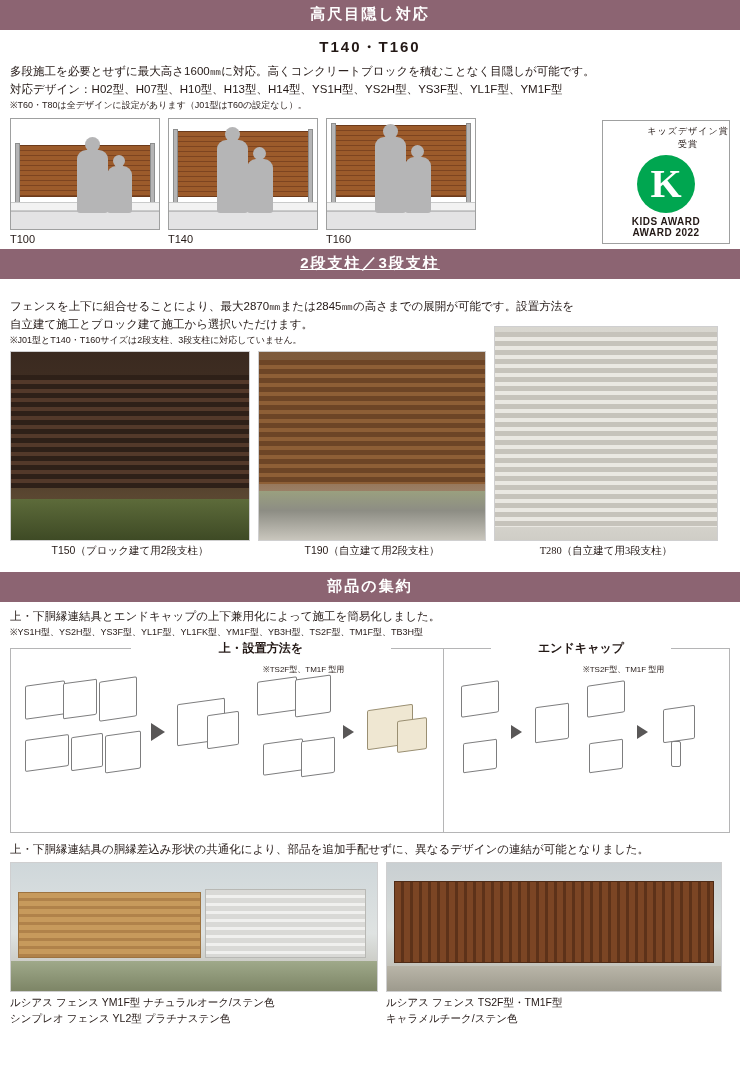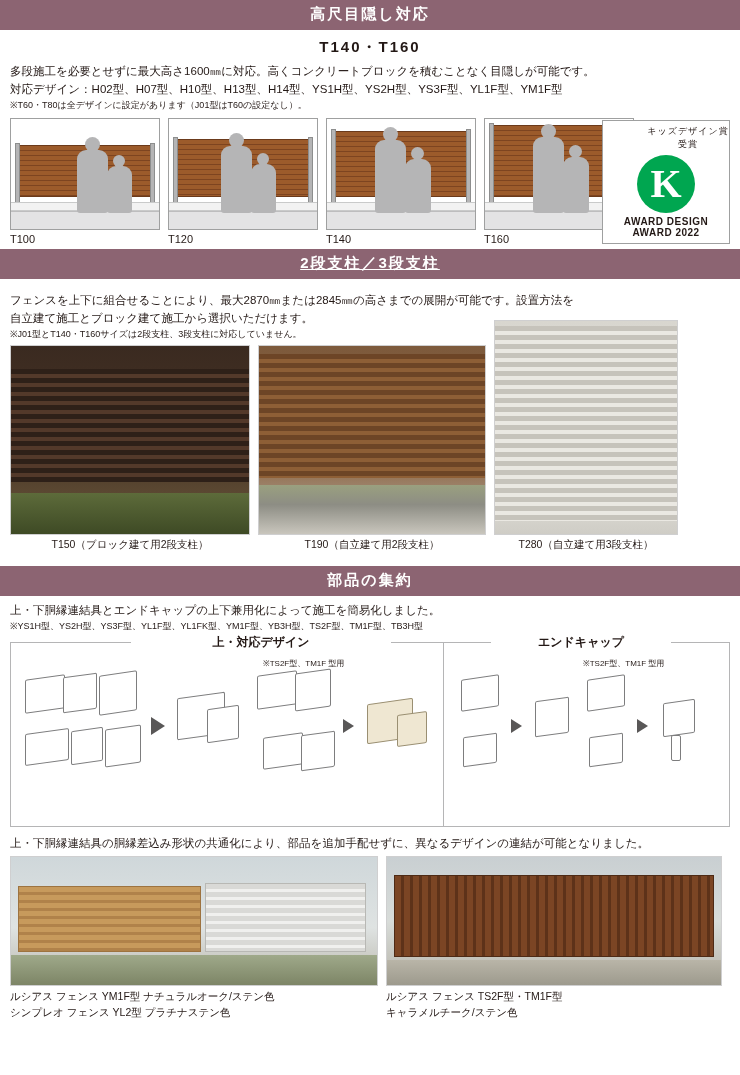--- a/index.html
+++ b/index.html
@@ -300,34 +300,20 @@
         <div class="block"></div>
         <div class="ground"></div>
         <span class="p-head" style="left:74px; top:18px; width:15px; height:15px;"></span>
         <div class="p-body" style="left:66px; top:31px; width:31px; height:63px;"></div>
         <span class="p-head" style="left:102px; top:36px; width:12px; height:12px;"></span>
         <div class="p-body" style="left:96px; top:47px; width:25px; height:47px;"></div>
       </div>
       <div class="fig-label">T100</div>
     </div>
 
-    <div class="fig">
-      <div class="panel">
-        <div class="fence" style="top:20px; bottom:32px;"></div>
-        <div class="post" style="left:4px; top:18px; bottom:18px;"></div>
-        <div class="post" style="right:4px; top:18px; bottom:18px;"></div>
-        <div class="block"></div>
-        <div class="ground"></div>
-        <span class="p-head" style="left:60px; top:14px; width:15px; height:15px;"></span>
-        <div class="p-body" style="left:52px; top:27px; width:31px; height:67px;"></div>
-        <span class="p-head" style="left:88px; top:34px; width:12px; height:12px;"></span>
-        <div class="p-body" style="left:82px; top:45px; width:25px; height:49px;"></div>
-      </div>
-      <div class="fig-label">T120</div>
-    </div>
 
     <div class="fig">
       <div class="panel">
         <div class="fence" style="top:12px; bottom:32px;"></div>
         <div class="post" style="left:4px; top:10px; bottom:18px;"></div>
         <div class="post" style="right:4px; top:10px; bottom:18px;"></div>
         <div class="block"></div>
         <div class="ground"></div>
         <span class="p-head" style="left:56px; top:8px; width:15px; height:15px;"></span>
         <div class="p-body" style="left:48px; top:21px; width:31px; height:73px;"></div>
@@ -349,60 +335,60 @@
         <span class="p-head" style="left:84px; top:26px; width:13px; height:13px;"></span>
         <div class="p-body" style="left:78px; top:38px; width:26px; height:56px;"></div>
       </div>
       <div class="fig-label">T160</div>
     </div>
   </div>
 
   <div class="award">
     <div class="award-top">キッズデザイン賞 受賞</div>
     <div class="k-circle">K</div>
-    <div class="award-t1">AWARD DESIGN</div>
+    <div class="award-t1">KIDS AWARD</div>
     <div class="award-t2">AWARD 2022</div>
   </div>
 
   <div class="banner full" style="margin-top:4px;text-decoration:underline;">2段支柱／3段支柱</div>
 
-  <div class="body-text" style="padding-top:1px;margin-top:12px;">フェンスを上下に組合せることにより、最大2870㎜または2845㎜の高さまでの展開が可能です。設置方法を</div>
+  <div class="body-text" style="padding-top:19px;">フェンスを上下に組合せることにより、最大2870㎜または2845㎜の高さまでの展開が可能です。設置方法を</div>
   <div class="body-text">自立建て施工とブロック建て施工から選択いただけます。</div>
   <div class="small-note">※J01型とT140・T160サイズは2段支柱、3段支柱に対応していません。</div>
 
   <div class="photo-row">
     <div style="width:240px;">
       <div class="ph ph-dark" style="height:190px;">
         <div class="slats"></div>
         <div class="grass"></div>
       </div>
       <div class="photo-cap">T150（ブロック建て用2段支柱）</div>
     </div>
     <div style="width:228px;">
       <div class="ph ph-mid" style="height:190px;">
         <div class="slats"></div>
         <div class="ground2"></div>
       </div>
       <div class="photo-cap">T190（自立建て用2段支柱）</div>
     </div>
-    <div style="width:184px;">
+    <div style="width:224px;font-family:Liberation Serif, serif;">
       <div class="ph ph-light" style="height:215px; margin-top:-25px;">
         <div class="slats"></div>
       </div>
       <div class="photo-cap">T280（自立建て用3段支柱）</div>
     </div>
   </div>
 
   <div class="banner full" style="margin-top:14px;">部品の集約</div>
 
   <div class="body-text" style="padding-top:6px;">上・下胴縁連結具とエンドキャップの上下兼用化によって施工を簡易化しました。</div>
   <div class="small-note">※YS1H型、YS2H型、YS3F型、YL1F型、YL1FK型、YM1F型、YB3H型、TS2F型、TM1F型、TB3H型</div>
 
   <div class="parts-box">
-    <div class="box-title" style="left:120px; width:260px;">上・対応デザイン</div>
+    <div class="box-title" style="left:120px; width:260px;">上・設置方法を</div>
     <div class="box-title" style="left:480px; width:180px;">エンドキャップ</div>
     <div class="divider-v" style="left:432px;"></div>
 
     <div class="tiny-note" style="left:252px; top:14px;">※TS2F型、TM1F 型用</div>
     <div class="tiny-note" style="left:572px; top:14px;">※TS2F型、TM1F 型用</div>
 
     <div class="part" style="left:14px; top:34px; width:40px; height:34px; transform:skewY(-8deg);"></div>
     <div class="part" style="left:52px; top:32px; width:34px; height:36px; transform:skewY(-8deg);"></div>
     <div class="part" style="left:88px; top:30px; width:38px; height:40px; transform:skewY(-8deg);"></div>
     <div class="part" style="left:14px; top:88px; width:44px; height:32px; transform:skewY(-8deg);"></div>

